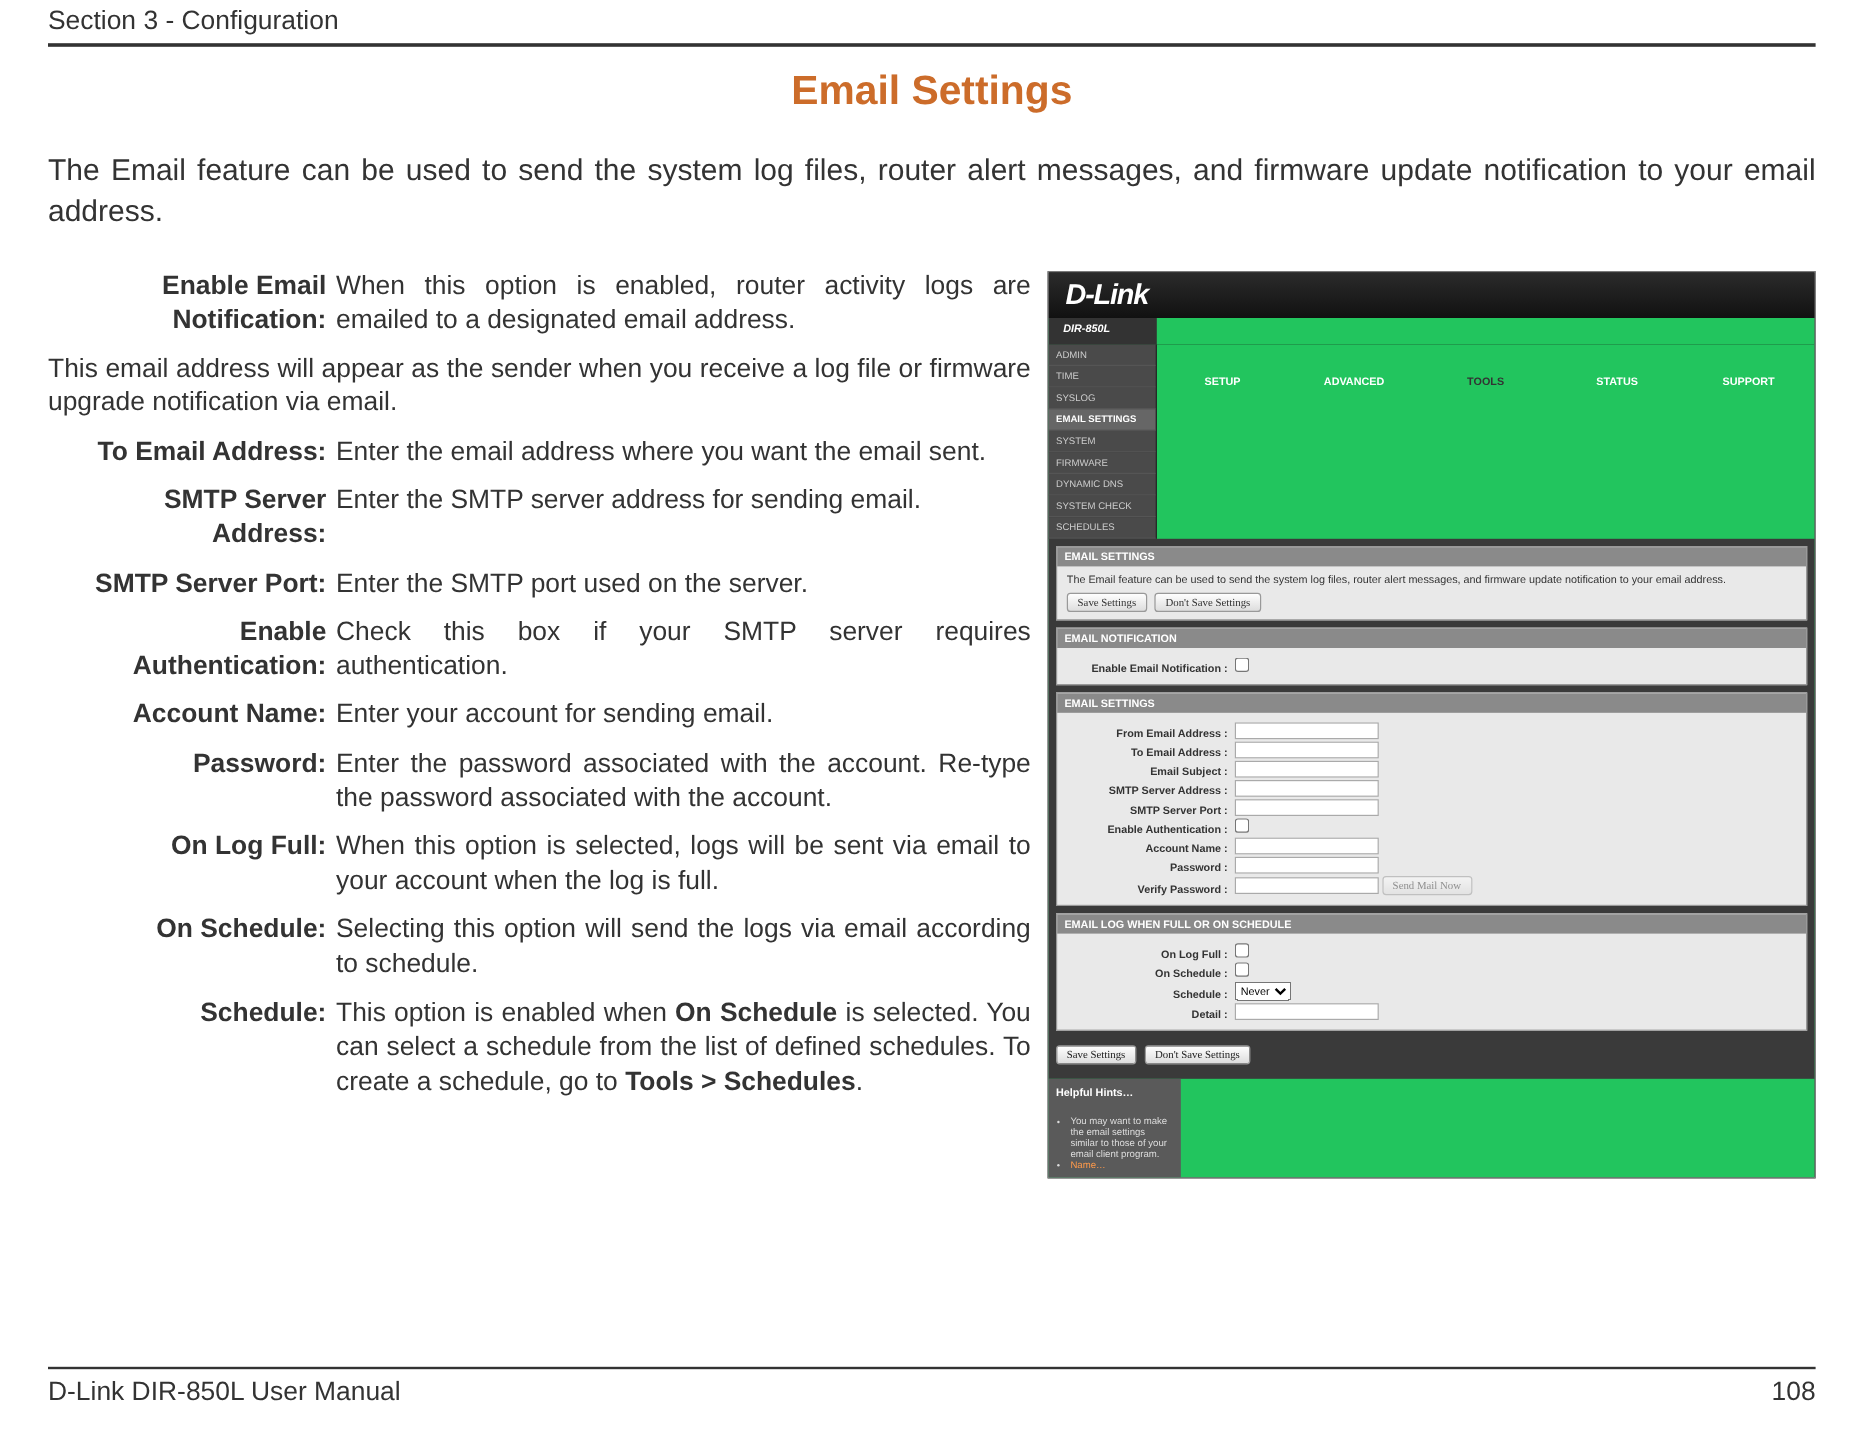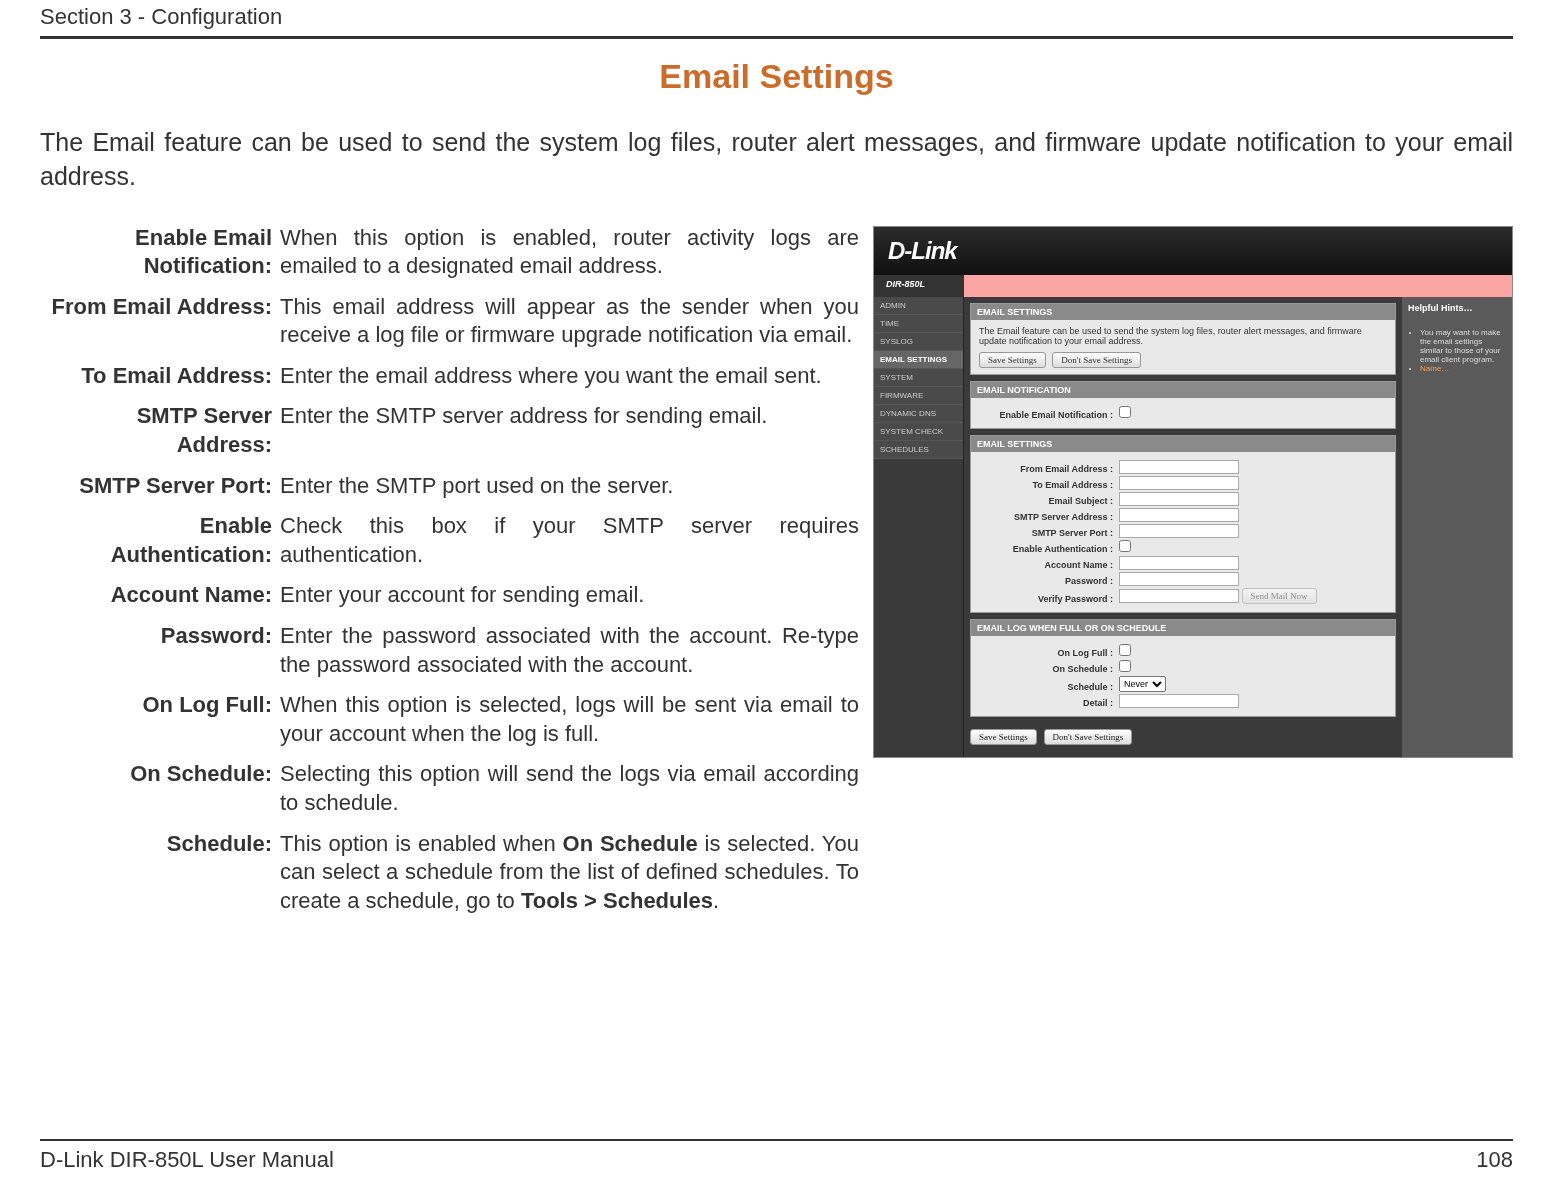--- a/index.html
+++ b/index.html
@@ -73,31 +73,31 @@
   
   .router {
     width: 640px;
     font-family: Arial, sans-serif;
     font-size: 10px;
     border: 1px solid #888;
     background: #1a1a1a;
   }
   .r-top {
     background: linear-gradient(#2b2b2b, #111);
-    height: 48px;
+    height: 38px;
     display: flex;
     align-items: center;
     padding: 0 14px;
     color: #fff;
   }
   .r-logo { font-size: 24px; font-weight: 700; font-style: italic; letter-spacing: -1px; }
   .r-logo span { color: #fff; }
   .r-subbar {
     display: flex;
-    background: #fca5a5;
+    background: #22c55e;
     height: 22px;
   }
   .r-model {
     background: #333;
     color: #fff;
     font-weight: 700;
     font-style: italic;
     font-size: 9px;
     padding: 4px 12px;
     width: 90px;
@@ -115,21 +115,22 @@
     text-align: center;
     line-height: 22px;
     font-size: 9px;
     font-weight: 700;
     background: linear-gradient(#777,#555);
     color: #fff;
   }
   .r-tab.active { background: linear-gradient(#eee,#ccc); color: #333; }
   .r-main {
     display: flex;
-    background: #4c1d95;
+    background: #22c55e;
+    flex-direction: column;
   }
   .r-side {
     width: 90px;
     background: #3a3a3a;
     border-right: 1px solid #222;
   }
   .r-side-item {
     display: block;
     padding: 4px 6px;
     font-size: 8px;
@@ -224,21 +225,20 @@
   <div class="title">Email Settings</div>
   <div class="intro">The Email feature can be used to send the system log files, router alert messages, and firmware update notification to your email address.</div>
 
   <div class="body-row">
     <div class="defs" id="defs">
         <div class="def-row">
           <div class="def-label">Enable Email Notification:</div>
           <div class="def-val">When this option is enabled, router activity logs are emailed to a designated email address.</div>
         </div>
         <div class="def-row">
-          <div class="def-label">From Email Address:</div>
           <div class="def-val">This email address will appear as the sender when you receive a log file or firmware upgrade notification via email.</div>
         </div>
         <div class="def-row">
           <div class="def-label">To Email Address:</div>
           <div class="def-val">Enter the email address where you want the email sent.</div>
         </div>
         <div class="def-row">
           <div class="def-label">SMTP Server Address:</div>
           <div class="def-val">Enter the SMTP server address for sending email.</div>
         </div>

